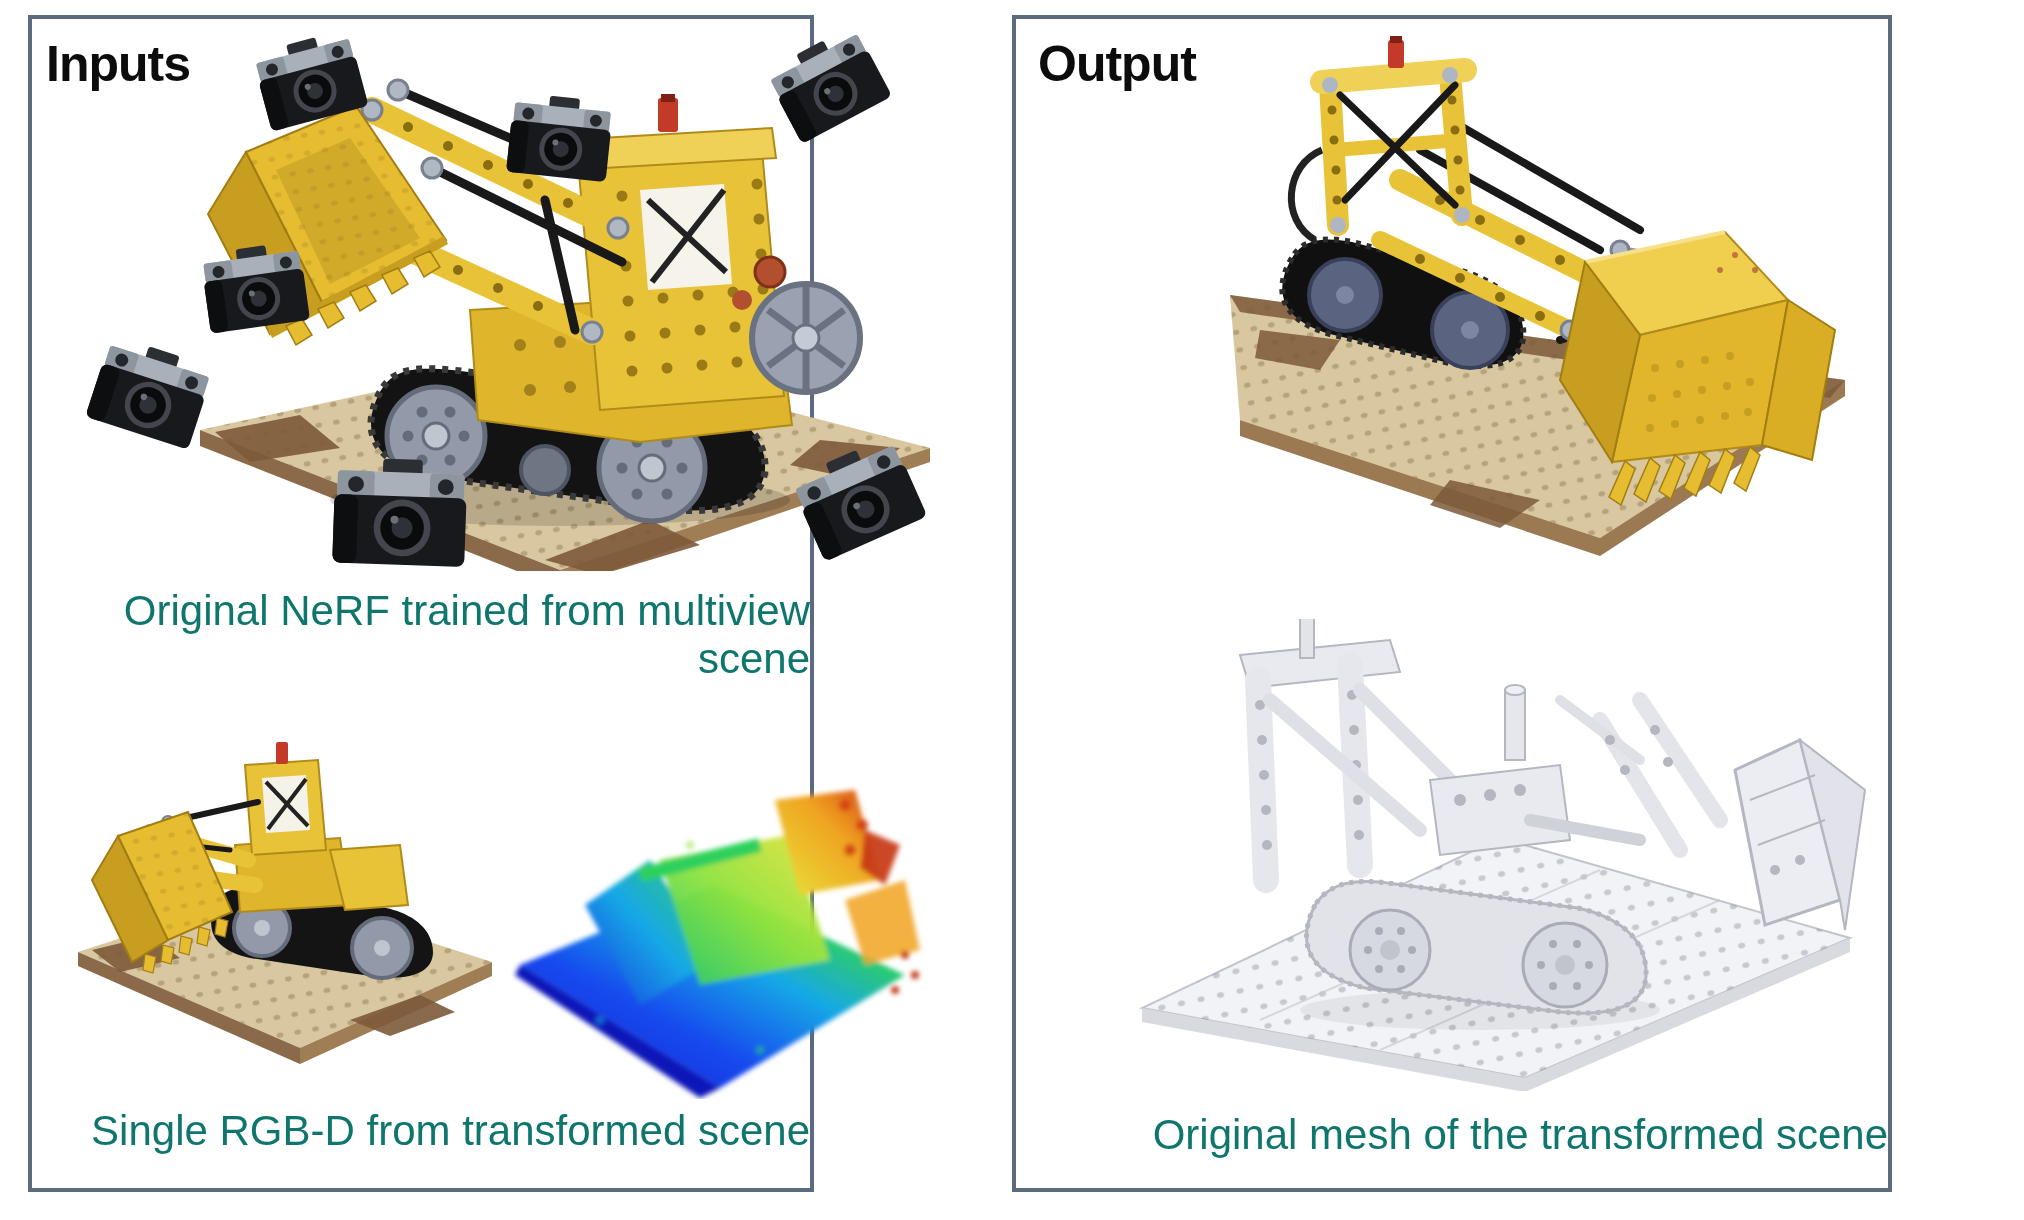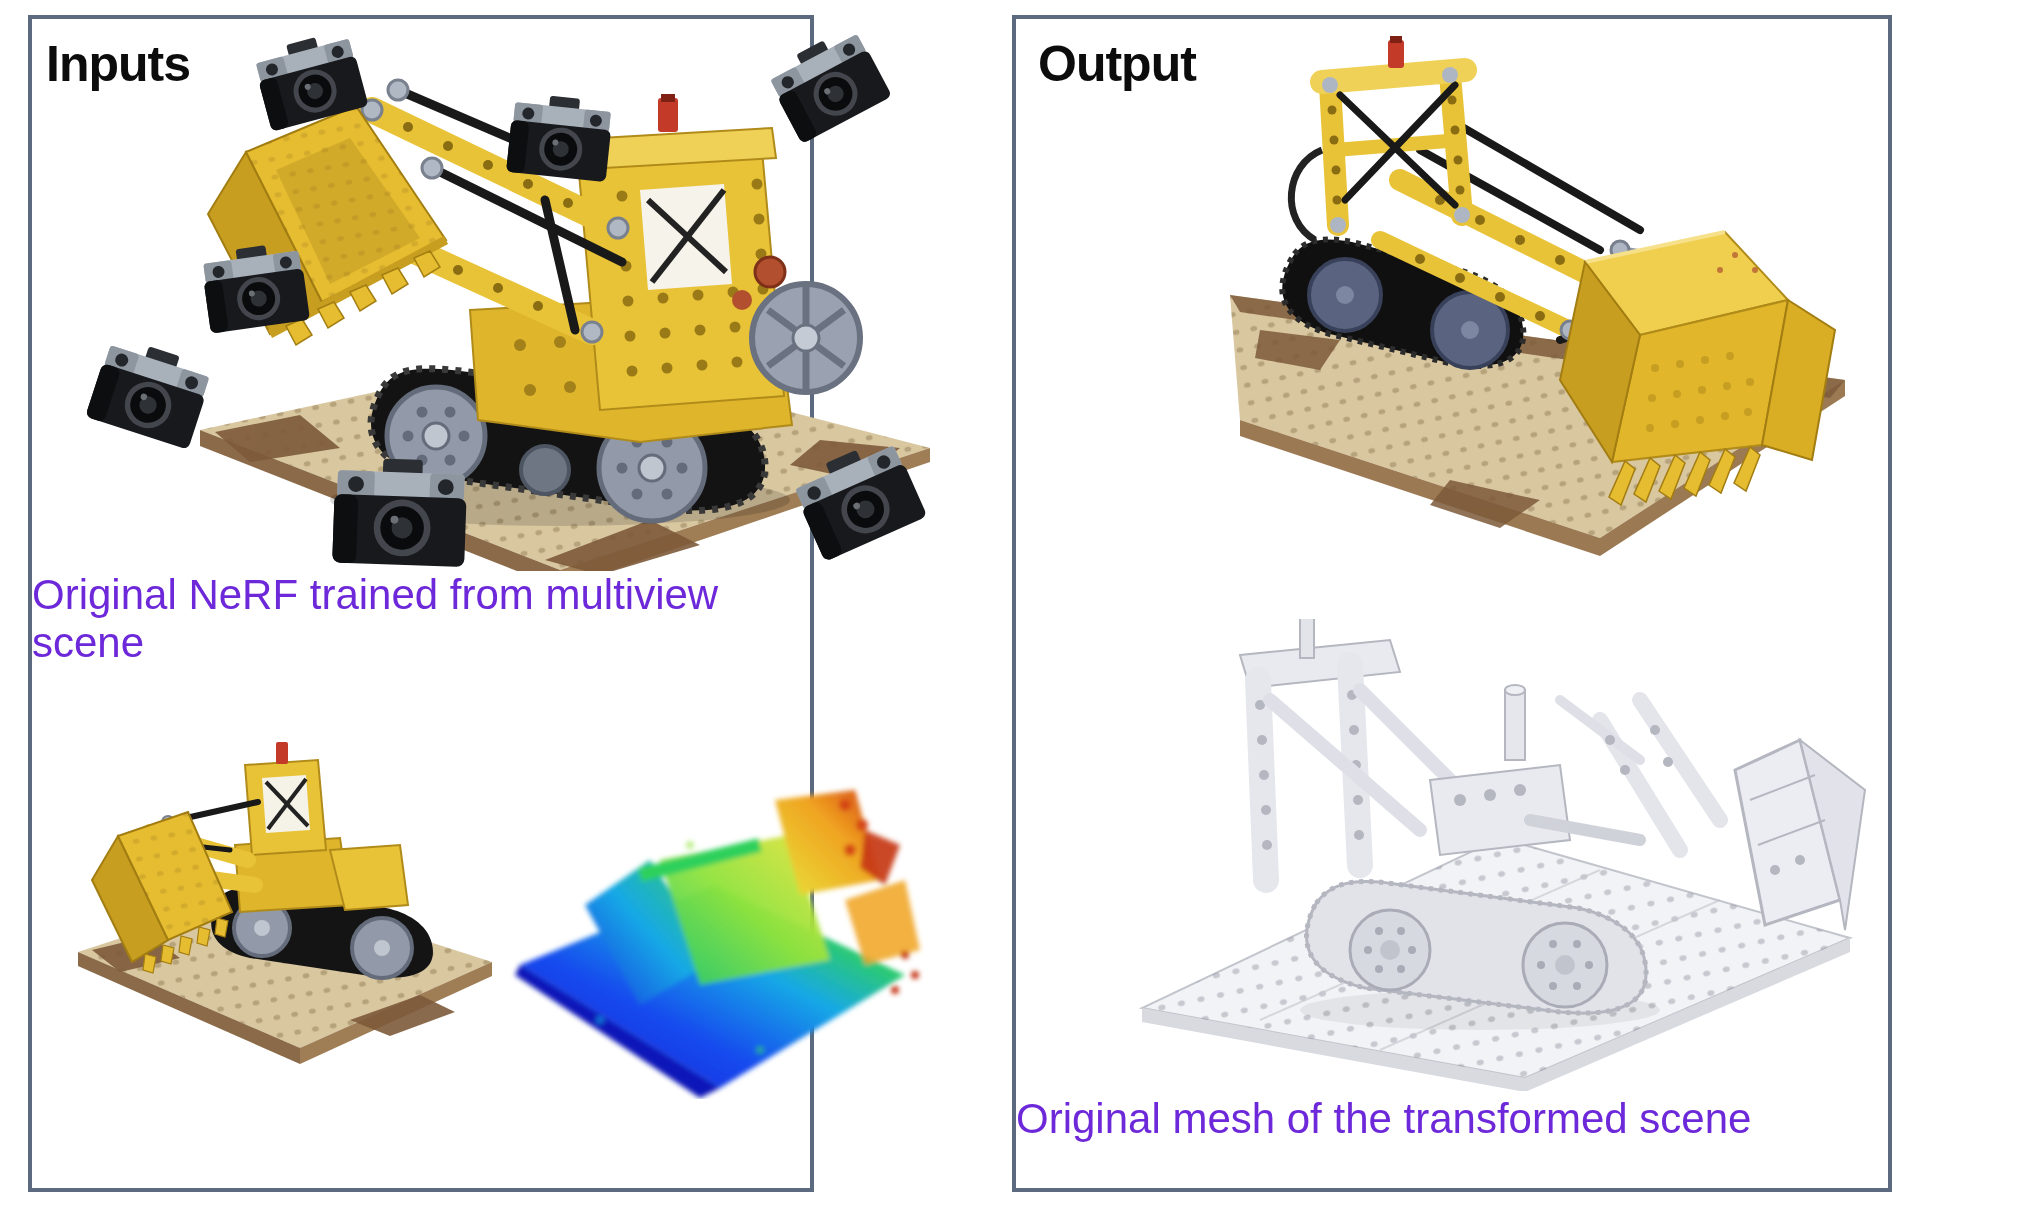--- a/index.html
+++ b/index.html
@@ -6,22 +6,22 @@
   html,body { width:2024px; height:1220px; background:#ffffff; overflow:hidden;
               font-family:"Liberation Sans", sans-serif; position:relative; }
   .panel { position:absolute; top:15px; height:1177px; background:#fff;
            border:4px solid #5b6a7e; }
   #panel-inputs { left:28px;  width:786px; }
   #panel-output { left:1012px; width:880px; }
   .panel-title { position:absolute; font-weight:bold; font-size:50px; line-height:1;
                  color:#0c0c0c; z-index:3; letter-spacing:-1px; }
   #panel-inputs .panel-title { left:14px; top:20px; }
   #panel-output .panel-title { left:22px; top:20px; }
-  .caption { position:absolute; left:0; width:100%; text-align:left;
-             font-size:42px; line-height:1.15; color:#6d28d9; z-index:2; }
+  .caption { position:absolute; left:0; width:100%; text-align:right;
+             font-size:42px; line-height:1.15; color:#0f766e; z-index:2;margin-top:16px; }
   .img { position:absolute; }
   .img svg { display:block; width:100%; height:100%; }
   #img-multiview { left:0;    top:0;    width:954px; height:552px; }
   #cap-multiview { top:552px; }
   #img-rgb       { left:16px; top:718px; width:470px; height:352px; }
   #img-depth     { left:458px;top:712px; width:488px; height:368px; }
   #cap-rgbd      { top:1072px; }
   #img-novel     { left:130px; top:4px;  width:840px; height:540px; }
   #cap-novel     { top:556px; }
   #img-mesh      { left:80px; top:600px; width:880px; height:472px; }
@@ -306,20 +306,21 @@
             <circle cx="895" cy="990" r="4"></circle>
           </g>
         <g opacity="0.6">
             <circle cx="600" cy="1020" r="4" fill="#17a8e6"></circle>
             <circle cx="760" cy="1050" r="4" fill="#2fd05c"></circle>
             <circle cx="690" cy="845" r="4" fill="#8fe33c"></circle>
           </g>
       </g>
     </svg>
   </div>
+  <p class="caption" id="cap-rgbd">Single RGB-D from transformed scene</p>
 </section>
 
 <section class="panel" id="panel-output">
   <h2 class="panel-title">Output</h2>
 
   <div class="img" id="img-novel">
     <svg viewBox="1146 23 840 540">
       <defs>
         <pattern id="ps-tan4" width="18" height="18" patternUnits="userSpaceOnUse" patternTransform="rotate(-12)">
           <ellipse cx="6" cy="6" rx="3.4" ry="2.6" fill="rgba(90,70,30,0.28)"></ellipse>

